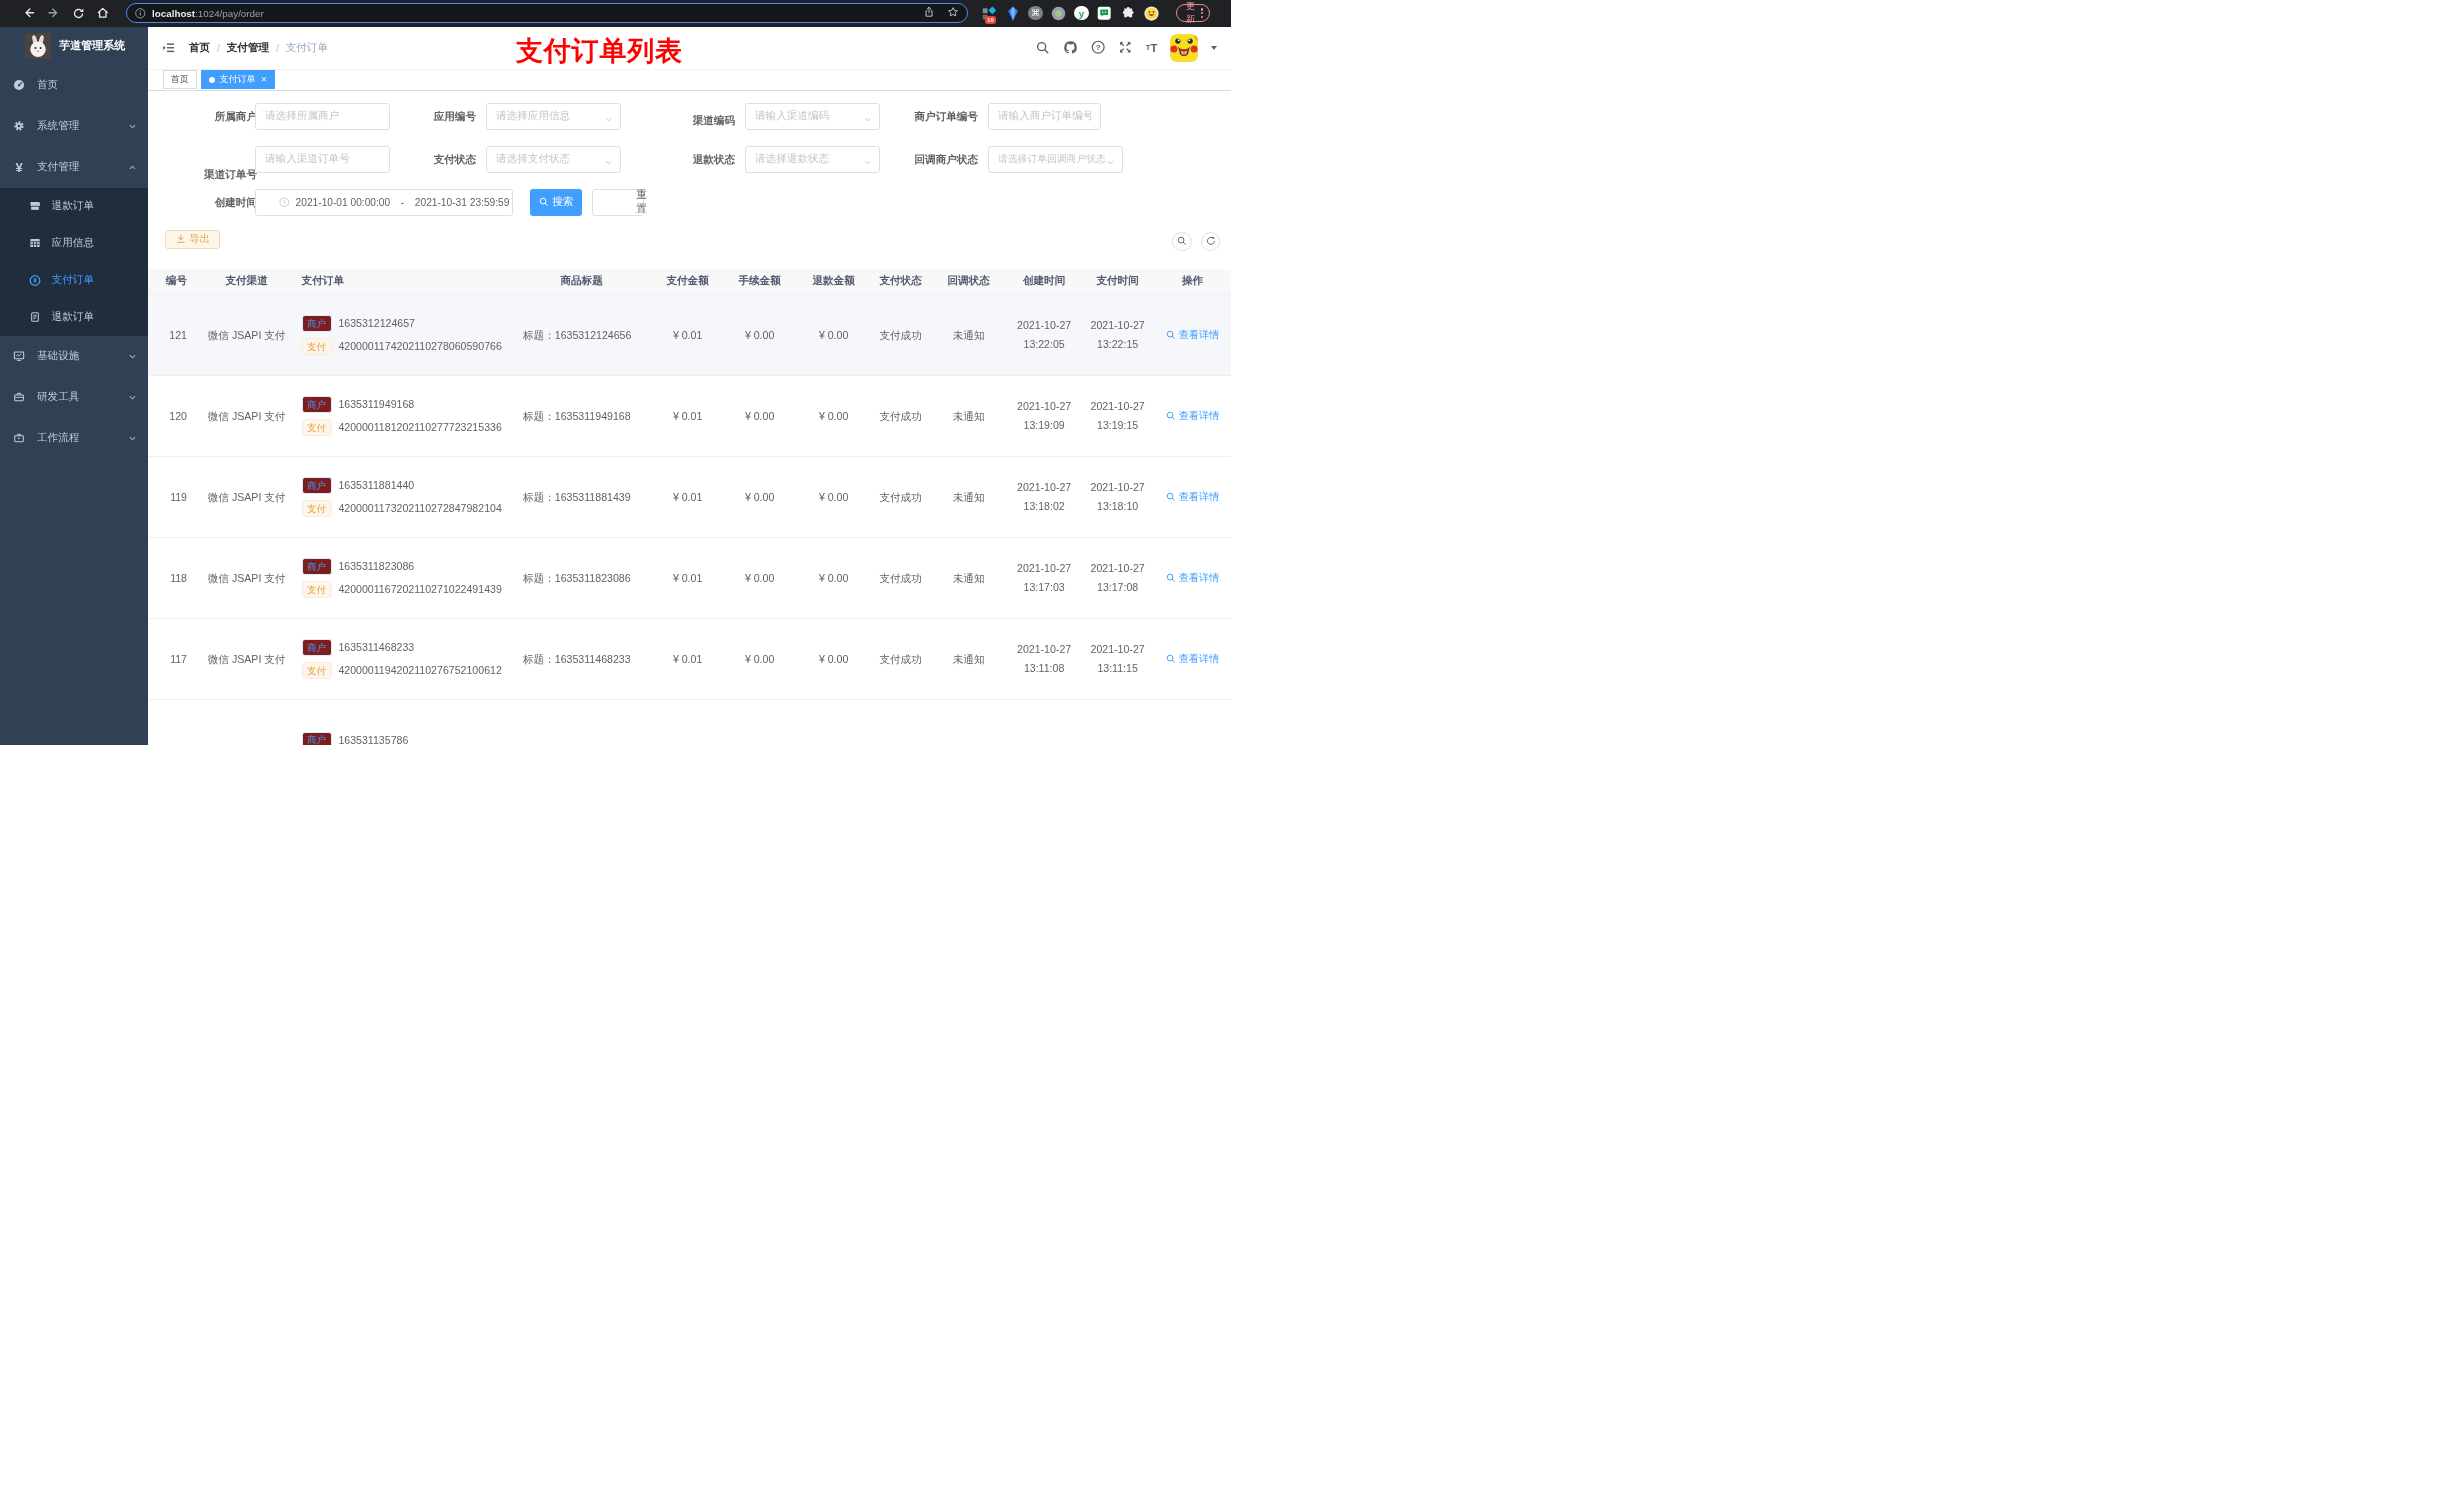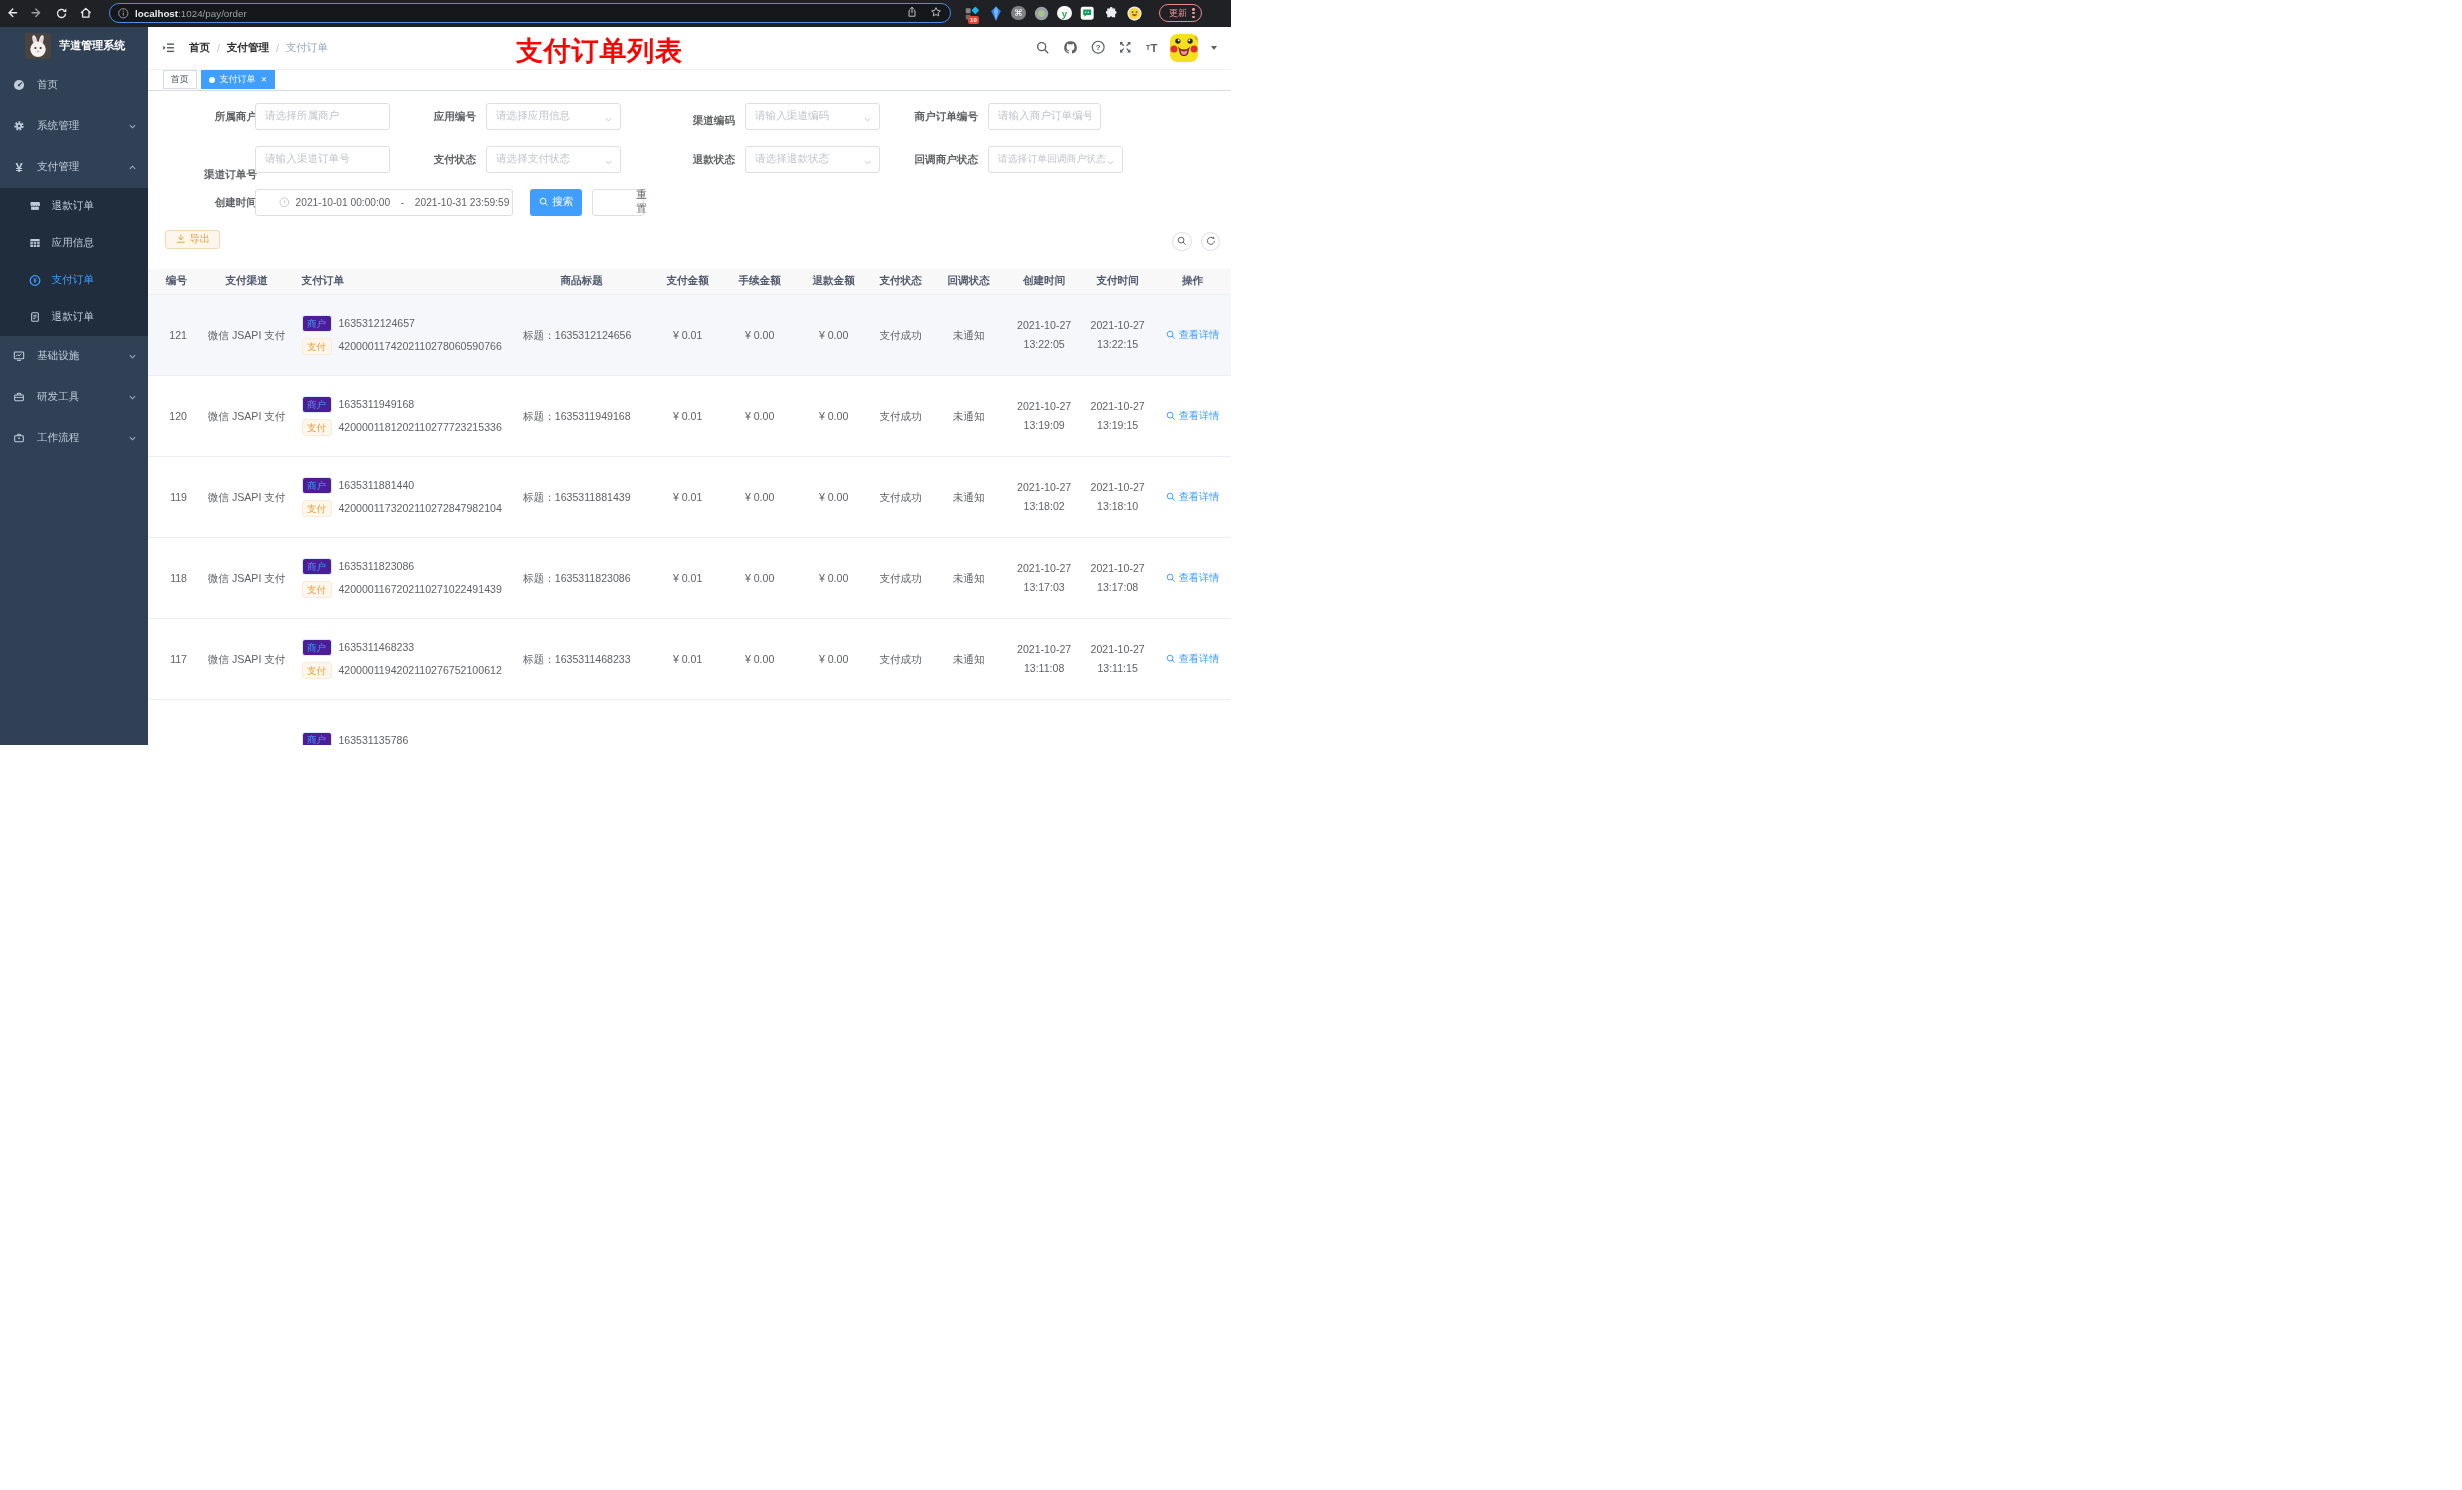--- a/index.html
+++ b/index.html
@@ -1,19 +1,19 @@
 <!DOCTYPE html>
 <html style="font-size:12px"><head>
 <meta charset="utf-8">
 <style>
   * { margin:0; padding:0; box-sizing:border-box; }
   html,body { width:1231px; height:745px; overflow:hidden; font-family:"Liberation Sans","DejaVu Sans",sans-serif; background:#fff; }
 
   
-  .browser { height:26.5px; background:#202124; display:flex; align-items:center; padding:0 4px; }
+  .browser { height:26.5px; background:#202124; display:flex; align-items:center; padding:0 21px; }
   .nav-btn { width:15px; height:15px; margin-right:9.8px; display:flex; align-items:center; justify-content:center; flex:0 0 auto; }
   .url-pill { width:842px; height:20.4px; margin-left:6px; background:#16171a; border:1.5px solid #4a8cf7; border-radius:10.6px; display:flex; align-items:center; padding:0 8.3px; flex:0 0 auto; }
   .url-pill .info { margin-right:6px; display:flex; }
   .url-text { font-size:9.8px; white-space:nowrap; }
   .url-host { color:#e8eaed; font-weight:700; }
   .url-rest { color:#9aa0a6; }
   .pill-right { margin-left:auto; display:flex; gap:12px; }
   .ext-row { display:flex; align-items:center; gap:8.3px; margin-left:13.6px; }
   .ext { width:15px; height:15px; position:relative; display:flex; align-items:center; justify-content:center; flex:0 0 auto; }
   .ext-badge { position:absolute; bottom:-3px; left:3px; background:#e94235; color:#fff; font-size:6px; font-weight:700; padding:0.8px 2.3px; border-radius:2.3px; line-height:1; }
@@ -89,21 +89,21 @@
   .hc.h-id { text-align:right; padding-right:10.6px; }
   .hc.h-order { text-align:left; padding-left:6px; }
   .trow { min-height:81px; border-bottom:0.8px solid #ebeef5; font-size:10.6px; color:#606266; background:#fff; }
   .trow.hovered { background:#f5f7fa; }
   .c { text-align:center; line-height:1.6; }
   .c-id { text-align:right; padding-right:10.6px; }
   .c-channel { white-space:nowrap; }
   .c-order { text-align:left; padding-left:6px; }
   .tagline { display:flex; align-items:center; gap:6.8px; margin:6px 0; white-space:nowrap; }
   .etag { height:16.7px; padding:0 4.5px; border-radius:3px; font-size:9.5px; display:inline-flex; align-items:center; flex:0 0 auto; }
-  .etag-blue { background:#4c1d95; border:0.8px solid #d9ecff; color:#409eff; }
+  .etag-blue { background:#7f1d1d; border:0.8px solid #d9ecff; color:#409eff; }
   .etag-yellow { background:#fdf6ec; border:0.8px solid #faecd8; color:#e6a23c; }
   .c-title { text-align:left; padding-left:11.4px; white-space:nowrap; }
   .c-time { line-height:1.75; }
   .c-action { color:#409eff; font-size:10.2px; display:flex; align-items:center; justify-content:center; gap:3px; cursor:pointer; white-space:nowrap; }
 </style>
 </head>
 <body>
 
 <div class="browser">
   <div class="nav-btn">

